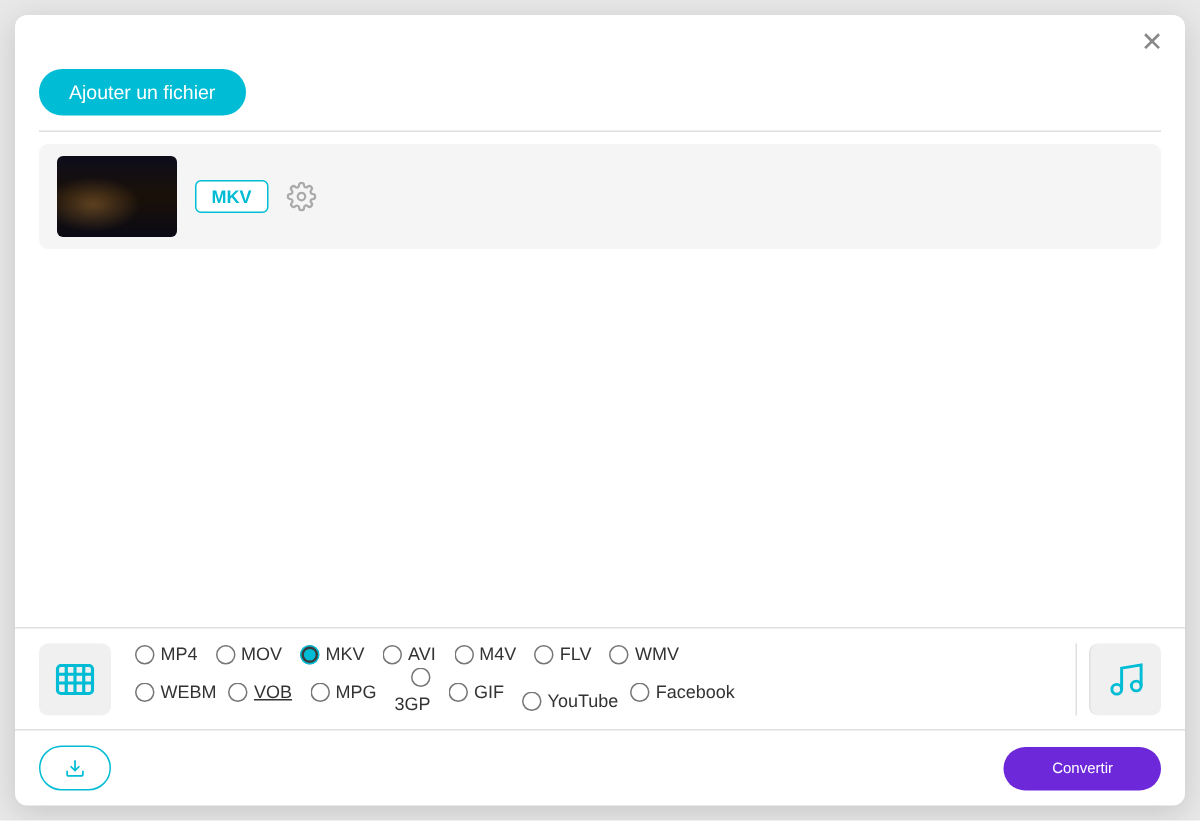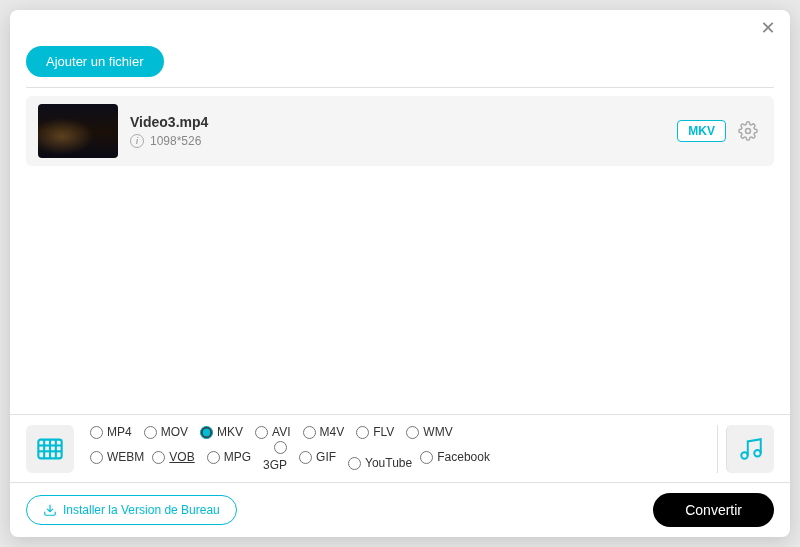--- a/index.html
+++ b/index.html
@@ -217,26 +217,26 @@
       gap: 6px;
       border: 1.5px solid #00bcd4;
       color: #00bcd4;
       border-radius: 20px;
       padding: 7px 16px;
       font-size: 12px;
       cursor: pointer;
       background: #fff;
     }
     .convert-btn {
-      background: #000000;
+      background: #6d28d9;
       color: #fff;
       border: none;
       border-radius: 20px;
       padding: 9px 32px;
-      font-size: 14px;
+      font-size: 10px;
       cursor: pointer;
       font-weight: 500;
     }
   </style>
 </head>
 <body>
 
 <div class="dialog">
 
   <div class="title-bar">
@@ -248,27 +248,20 @@
   <div class="top-bar">
     <button class="add-file-btn">Ajouter un fichier</button>
   </div>
 
   <div class="divider"></div>
 
   <div class="file-list">
     <div class="file-item">
       <div class="thumbnail">
         <div class="thumbnail-scene"></div>
-      </div>
-      <div class="file-info">
-        <div class="file-name">Video3.mp4</div>
-        <div class="file-meta">
-          <div class="info-icon">i</div>
-          <span>1098*526</span>
-        </div>
       </div>
       <div class="file-actions">
         <div class="format-badge">MKV</div>
         <div class="settings-icon">
           <svg width="20" height="20" viewBox="0 0 24 24" fill="none" stroke="currentColor" stroke-width="1.8">
             <circle cx="12" cy="12" r="3"></circle>
             <path d="M19.4 15a1.65 1.65 0 0 0 .33 1.82l.06.06a2 2 0 0 1-2.83 2.83l-.06-.06a1.65 1.65 0 0 0-1.82-.33 1.65 1.65 0 0 0-1 1.51V21a2 2 0 0 1-4 0v-.09A1.65 1.65 0 0 0 9 19.4a1.65 1.65 0 0 0-1.82.33l-.06.06a2 2 0 0 1-2.83-2.83l.06-.06A1.65 1.65 0 0 0 4.68 15a1.65 1.65 0 0 0-1.51-1H3a2 2 0 0 1 0-4h.09A1.65 1.65 0 0 0 4.6 9a1.65 1.65 0 0 0-.33-1.82l-.06-.06a2 2 0 0 1 2.83-2.83l.06.06A1.65 1.65 0 0 0 9 4.68a1.65 1.65 0 0 0 1-1.51V3a2 2 0 0 1 4 0v.09a1.65 1.65 0 0 0 1 1.51 1.65 1.65 0 0 0 1.82-.33l.06-.06a2 2 0 0 1 2.83 2.83l-.06.06A1.65 1.65 0 0 0 19.4 9a1.65 1.65 0 0 0 1.51 1H21a2 2 0 0 1 0 4h-.09a1.65 1.65 0 0 0-1.51 1z"></path>
           </svg>
         </div>
       </div>
@@ -367,18 +360,17 @@
     </div>
   </div>
 
   <div class="action-bar">
     <button class="install-btn">
       <svg width="14" height="14" viewBox="0 0 24 24" fill="none" stroke="#00bcd4" stroke-width="2">
         <path d="M21 15v4a2 2 0 0 1-2 2H5a2 2 0 0 1-2-2v-4"></path>
         <polyline points="7 10 12 15 17 10"></polyline>
         <line x1="12" y1="15" x2="12" y2="3"></line>
       </svg>
-      <span>Installer la Version de Bureau</span>
     </button>
     <button class="convert-btn">Convertir</button>
   </div>
 
 </div>
 
 </body></html>

